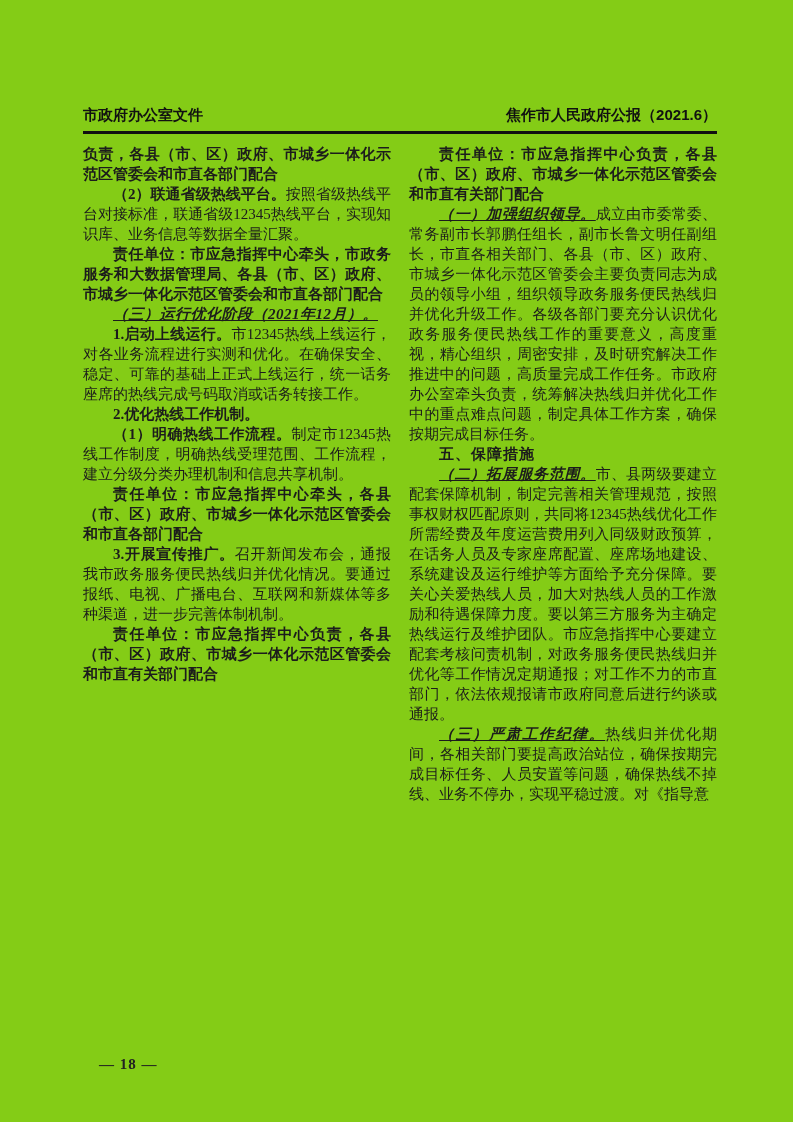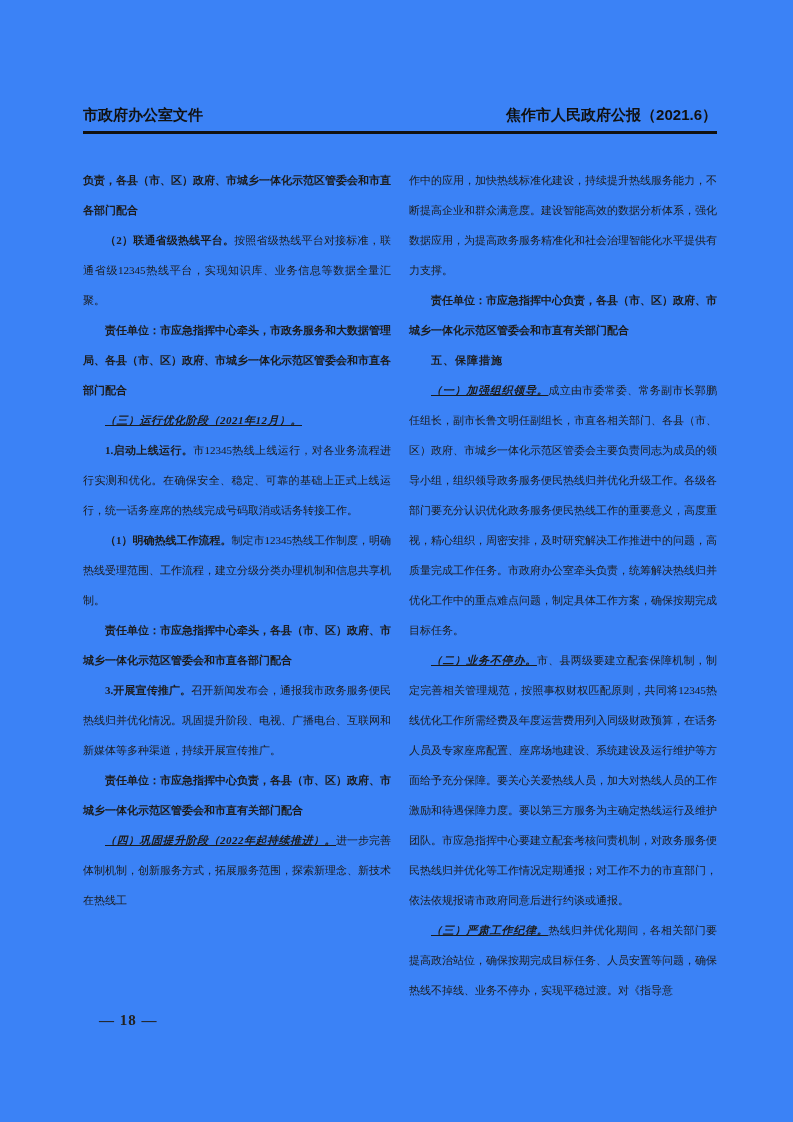--- a/index.html
+++ b/index.html
@@ -4,21 +4,21 @@
 <style>
   html,body{margin:0;padding:0;}
   body{
     width:793px;height:1122px;
     background:#e8e8e8;
     font-family:"Liberation Serif","DejaVu Serif",serif;
   }
   .page{
     position:relative;
     width:793px;height:1122px;
-    background:#3b82f6;
+    background:#84cc16;
     color:#1a1a1a;
     overflow:hidden;
   }
   .header{
     position:absolute;
     left:83px;top:105px;width:634px;
     display:flex;justify-content:space-between;align-items:flex-end;
     font-family:"Liberation Sans","DejaVu Sans",sans-serif;
     font-weight:700;
     font-size:15px;
@@ -30,36 +30,35 @@
     left:83px;top:131px;width:634px;height:3px;
     background:#111;
   }
   .content{
     position:absolute;
     left:83px;top:144px;width:634px;
     display:flex;gap:18px;
   }
   .col{
     width:308px;
-    font-size:11px;
-    line-height:30px;
+    font-size:15px;
+    line-height:20px;
     text-align:justify;
     text-justify:inter-ideograph;
     color:#1c1c1c;
-    margin-top:21px;
   }
   .col p{margin:0;padding:0;}
   .col p.indent{text-indent:2em;}
   .seg-normal{font-weight:400;}
   .seg-bold{font-weight:700;}
   .seg-kai{font-style:italic;font-weight:700;letter-spacing:0.5px;text-decoration:underline;}
   .seg-hei{font-weight:700;font-family:"Liberation Sans","DejaVu Sans",sans-serif;letter-spacing:1px;}
   .page-number{
     position:absolute;
-    left:99px;top:1012px;
+    left:99px;top:1056px;
     font-size:15px;
     font-weight:700;
     letter-spacing:1px;
     color:#222;
   }
 </style>
 </head>
 <body>
 
 <div class="page">
@@ -69,30 +68,29 @@
   </div>
   <div class="header-rule"></div>
 
   <div class="content">
     <div class="col" id="col-left">
         <p class=""><span class="seg-bold">负责，各县（市、区）政府、市城乡一体化示范区管委会和市直各部门配合</span></p>
         <p class="indent"><span class="seg-bold">（2）联通省级热线平台。</span><span class="seg-normal">按照省级热线平台对接标准，联通省级12345热线平台，实现知识库、业务信息等数据全量汇聚。</span></p>
         <p class="indent"><span class="seg-bold">责任单位：市应急指挥中心牵头，市政务服务和大数据管理局、各县（市、区）政府、市城乡一体化示范区管委会和市直各部门配合</span></p>
         <p class="indent"><span class="seg-kai">（三）运行优化阶段（2021年12月）。</span></p>
         <p class="indent"><span class="seg-bold">1.启动上线运行。</span><span class="seg-normal">市12345热线上线运行，对各业务流程进行实测和优化。在确保安全、稳定、可靠的基础上正式上线运行，统一话务座席的热线完成号码取消或话务转接工作。</span></p>
+        <p class="indent"><span class="seg-bold">2.优化热线工作机制。</span></p>
         <p class="indent"><span class="seg-bold">（1）明确热线工作流程。</span><span class="seg-normal">制定市12345热线工作制度，明确热线受理范围、工作流程，建立分级分类办理机制和信息共享机制。</span></p>
         <p class="indent"><span class="seg-bold">责任单位：市应急指挥中心牵头，各县（市、区）政府、市城乡一体化示范区管委会和市直各部门配合</span></p>
-        <p class="indent"><span class="seg-bold">3.开展宣传推广。</span><span class="seg-normal">召开新闻发布会，通报我市政务服务便民热线归并优化情况。巩固提升阶段、电视、广播电台、互联网和新媒体等多种渠道，持续开展宣传推广。</span></p>
+        <p class="indent"><span class="seg-bold">3.开展宣传推广。</span><span class="seg-normal">召开新闻发布会，通报我市政务服务便民热线归并优化情况。要通过报纸、电视、广播电台、互联网和新媒体等多种渠道，进一步完善体制机制。</span></p>
         <p class="indent"><span class="seg-bold">责任单位：市应急指挥中心负责，各县（市、区）政府、市城乡一体化示范区管委会和市直有关部门配合</span></p>
-        <p class="indent"><span class="seg-kai">（四）巩固提升阶段（2022年起持续推进）。</span><span class="seg-normal">进一步完善体制机制，创新服务方式，拓展服务范围，探索新理念、新技术在热线工</span></p>
       </div>
     <div class="col" id="col-right">
-        <p class=""><span class="seg-normal">作中的应用，加快热线标准化建设，持续提升热线服务能力，不断提高企业和群众满意度。建设智能高效的数据分析体系，强化数据应用，为提高政务服务精准化和社会治理智能化水平提供有力支撑。</span></p>
         <p class="indent"><span class="seg-bold">责任单位：市应急指挥中心负责，各县（市、区）政府、市城乡一体化示范区管委会和市直有关部门配合</span></p>
+        <p class="indent"><span class="seg-kai">（一）加强组织领导。</span><span class="seg-normal">成立由市委常委、常务副市长郭鹏任组长，副市长鲁文明任副组长，市直各相关部门、各县（市、区）政府、市城乡一体化示范区管委会主要负责同志为成员的领导小组，组织领导政务服务便民热线归并优化升级工作。各级各部门要充分认识优化政务服务便民热线工作的重要意义，高度重视，精心组织，周密安排，及时研究解决工作推进中的问题，高质量完成工作任务。市政府办公室牵头负责，统筹解决热线归并优化工作中的重点难点问题，制定具体工作方案，确保按期完成目标任务。</span></p>
         <p class="indent"><span class="seg-hei">五、保障措施</span></p>
-        <p class="indent"><span class="seg-kai">（一）加强组织领导。</span><span class="seg-normal">成立由市委常委、常务副市长郭鹏任组长，副市长鲁文明任副组长，市直各相关部门、各县（市、区）政府、市城乡一体化示范区管委会主要负责同志为成员的领导小组，组织领导政务服务便民热线归并优化升级工作。各级各部门要充分认识优化政务服务便民热线工作的重要意义，高度重视，精心组织，周密安排，及时研究解决工作推进中的问题，高质量完成工作任务。市政府办公室牵头负责，统筹解决热线归并优化工作中的重点难点问题，制定具体工作方案，确保按期完成目标任务。</span></p>
-        <p class="indent"><span class="seg-kai">（二）业务不停办。</span><span class="seg-normal">市、县两级要建立配套保障机制，制定完善相关管理规范，按照事权财权匹配原则，共同将12345热线优化工作所需经费及年度运营费用列入同级财政预算，在话务人员及专家座席配置、座席场地建设、系统建设及运行维护等方面给予充分保障。要关心关爱热线人员，加大对热线人员的工作激励和待遇保障力度。要以第三方服务为主确定热线运行及维护团队。市应急指挥中心要建立配套考核问责机制，对政务服务便民热线归并优化等工作情况定期通报；对工作不力的市直部门，依法依规报请市政府同意后进行约谈或通报。</span></p>
+        <p class="indent"><span class="seg-kai">（二）拓展服务范围。</span><span class="seg-normal">市、县两级要建立配套保障机制，制定完善相关管理规范，按照事权财权匹配原则，共同将12345热线优化工作所需经费及年度运营费用列入同级财政预算，在话务人员及专家座席配置、座席场地建设、系统建设及运行维护等方面给予充分保障。要关心关爱热线人员，加大对热线人员的工作激励和待遇保障力度。要以第三方服务为主确定热线运行及维护团队。市应急指挥中心要建立配套考核问责机制，对政务服务便民热线归并优化等工作情况定期通报；对工作不力的市直部门，依法依规报请市政府同意后进行约谈或通报。</span></p>
         <p class="indent"><span class="seg-kai">（三）严肃工作纪律。</span><span class="seg-normal">热线归并优化期间，各相关部门要提高政治站位，确保按期完成目标任务、人员安置等问题，确保热线不掉线、业务不停办，实现平稳过渡。对《指导意</span></p>
       </div>
   </div>
 
   <div class="page-number">— 18 —</div>
 </div>
 
 </body></html>

